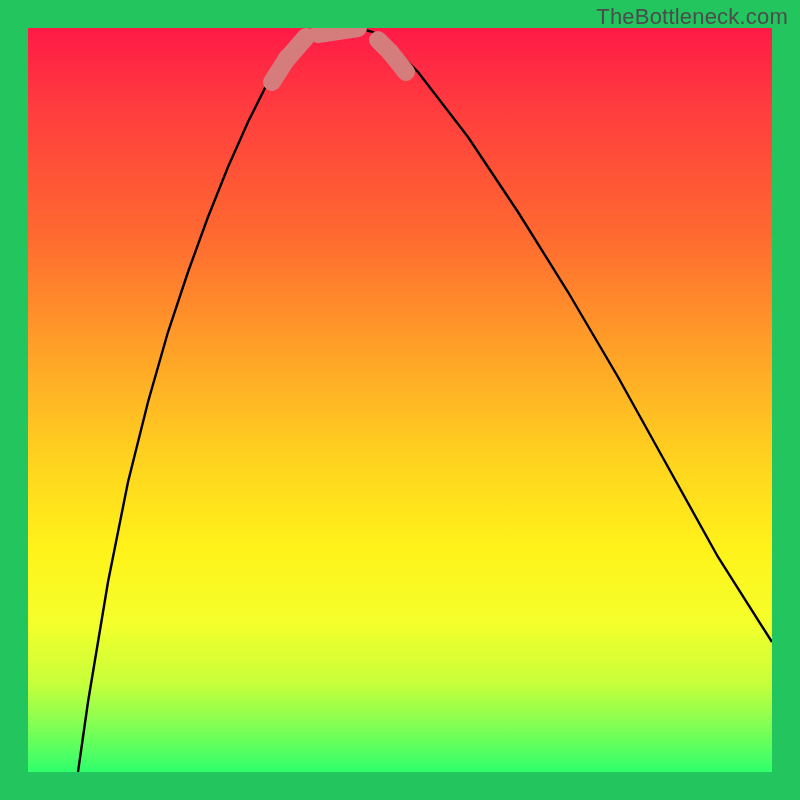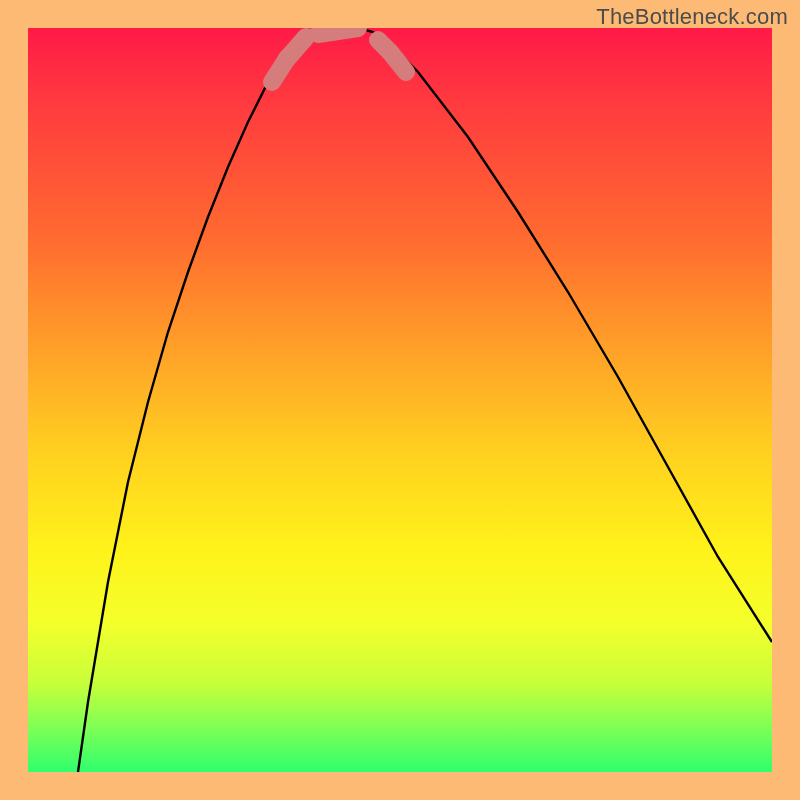--- a/index.html
+++ b/index.html
@@ -10,21 +10,21 @@
     background: #000;
     font-family: Arial, Helvetica, sans-serif;
     overflow: hidden;
   }
   .frame {
     position: absolute;
     left: 0;
     top: 0;
     width: 800px;
     height: 800px;
-    background: #fdba74;
+    background: #22c55e;
   }
   .plot {
     position: absolute;
     left: 28px;
     top: 28px;
     width: 744px;
     height: 744px;
     
     background: linear-gradient(
       to bottom,

